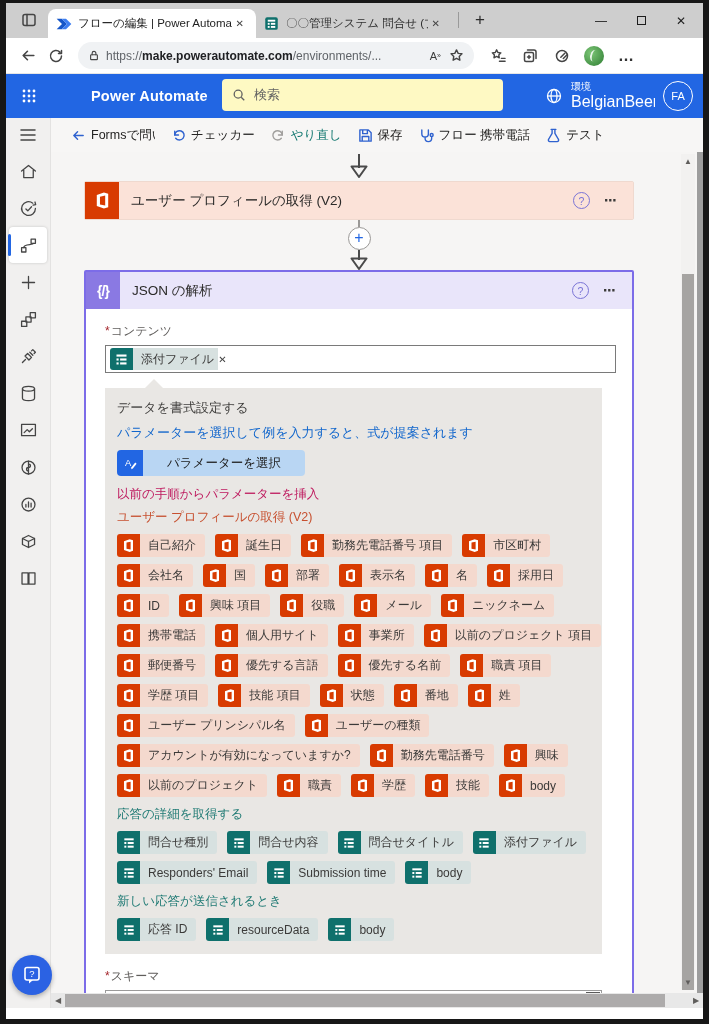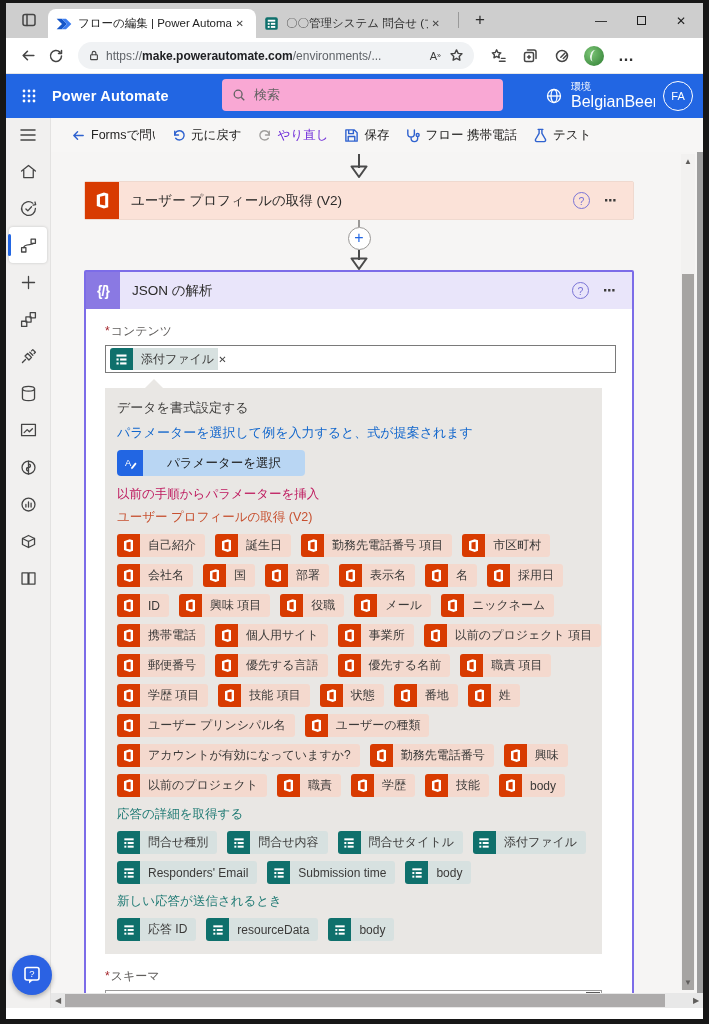--- a/index.html
+++ b/index.html
@@ -28,44 +28,44 @@
   .nav-ic { width:28px; height:28px; display:flex; align-items:center; justify-content:center; border-radius:4px; cursor:pointer; }
   .url-pill { width:396px; height:27px; margin-left:8px; background:#f0f2f4; border-radius:14px; display:flex; align-items:center; padding:0 10px; font-size:12px; }
   .url-text { flex:1; white-space:nowrap; overflow:hidden; margin-left:6px; color:#5f6368; }
   .url-text b { color:#202124; font-weight:bold; }
   .pill-ic { margin-left:8px; flex:0 0 auto; display:flex; align-items:center; }
   .urlbar-right { display:flex; align-items:center; margin-left:10px; gap:4px; }
   .ext-circle { width:20px; height:20px; border-radius:50%; background:radial-gradient(circle at 35% 35%, #7cc576, #2e7d32); position:relative; }
   .ext-circle::after { content:""; position:absolute; left:6px; top:4px; width:7px; height:12px; border-left:2px solid #e8f5e9; border-radius:60% 0 0 60%; transform:rotate(12deg); }
 
   
-  .pa-header { height:44px; background:#2266e3; display:flex; align-items:center; color:#fff; position:relative; }
+  .pa-header { height:44px; background:#2266e3; display:flex; align-items:center; color:#fff; position:relative;gap:39px; }
   .waffle { width:46px; height:100%; display:flex; align-items:center; justify-content:center; cursor:pointer; }
   .brand { font-size:14.5px; font-weight:bold; letter-spacing:.2px; }
-  .pa-search { position:absolute; left:216px; top:5px; width:281px; height:30px; background:#f9a8d4; border-radius:4px; display:flex; align-items:center; padding:16px 10px; color:#616161; font-size:13px; gap:8px; }
+  .pa-search { position:absolute; left:216px; top:5px; width:281px; height:30px; background:#fef9c3; border-radius:4px; display:flex; align-items:center; padding:16px 10px; color:#616161; font-size:13px; gap:8px; }
   .pa-right { margin-left:auto; display:flex; align-items:center; gap:8px; padding-right:10px; }
   .env-text { line-height:1.15; }
   .env-label { font-size:10px; }
   .env-name { font-size:16px; white-space:nowrap; overflow:hidden; max-width:84px; }
   .avatar { width:30px; height:30px; border-radius:50%; border:1.5px solid #fff; display:flex; align-items:center; justify-content:center; font-size:11px; flex:0 0 auto; cursor:pointer; }
 
   
   .main-row { display:flex; height:890px; }
   .rail { width:45px; background:#f1f0ef; border-right:1px solid #e3e2e1; display:flex; flex-direction:column; align-items:stretch; flex:0 0 auto; }
   .rail-burger { height:34px; display:flex; align-items:center; justify-content:center; cursor:pointer; }
   .rail-item { height:36px; margin:1px 3px; display:flex; align-items:center; justify-content:center; border-radius:4px; cursor:pointer; position:relative; }
   .rail-item.active { background:#fff; box-shadow:0 0 3px rgba(0,0,0,.18); }
   .rail-item.active::before { content:""; position:absolute; left:-1px; top:7px; bottom:7px; width:3px; background:#2266e3; border-radius:2px; }
 
   .main-col { flex:1; display:flex; flex-direction:column; min-width:0; }
 
   
   .toolbar { height:34px; background:#f7f6f5; display:flex; align-items:center; font-size:12.5px; color:#252423; padding-left:12px; flex:0 0 auto; }
   .tb-btn { display:flex; align-items:center; gap:5px; padding:0 8px; height:100%; cursor:pointer; white-space:nowrap; }
-  .tb-btn.disabled { color:#6d28d9; cursor:default; }
+  .tb-btn.disabled { color:#0f766e; cursor:default; }
   .tb-back-label { width:64px; overflow:hidden; white-space:nowrap; }
 
   
   .canvas { flex:1; position:relative; background:#f6f5f4; overflow:hidden; }
   .flow { position:absolute; left:33px; top:0; width:550px; }
   .top-arrow { display:flex; justify-content:center; padding-top:2px; }
   .card { width:100%; background:#fff; border:1px solid #e3e1df; border-radius:2px; }
   .card-header { height:37px; display:flex; align-items:center; cursor:pointer; }
   .card-icon { width:34px; height:37px; display:flex; align-items:center; justify-content:center; flex:0 0 auto; }
   .card-title { font-size:13.5px; color:#2b2a29; margin-left:12px; flex:1; }
@@ -354,21 +354,21 @@
           <svg width="15" height="15" viewBox="0 0 16 16">
               <path class="ic-blue" d="M13 8H3M7 4 3 8l4 4" stroke="#2266e3"></path>
             </svg>
           <span class="tb-back-label">Formsで問い合</span>
         </span>
         <span class="tb-btn">
           <svg width="15" height="15" viewBox="0 0 16 16">
               <path d="M4 3.5v4h4" class="ic-blue" stroke="#2266e3"></path>
               <path d="M4 7.5a5 5 0 1 1 1 3.4" class="ic-blue" stroke="#2266e3"></path>
             </svg>
-          <span>元に戻す</span>
+          <span>チェッカー</span>
         </span>
         <span class="tb-btn disabled">
           <svg width="15" height="15" viewBox="0 0 16 16">
               <path d="M12 3.5v4H8" class="ic-gray"></path>
               <path d="M12 7.5a5 5 0 1 0-1 3.4" class="ic-gray"></path>
             </svg>
           <span>やり直し</span>
         </span>
         <span class="tb-btn">
           <svg width="15" height="15" viewBox="0 0 16 16">

